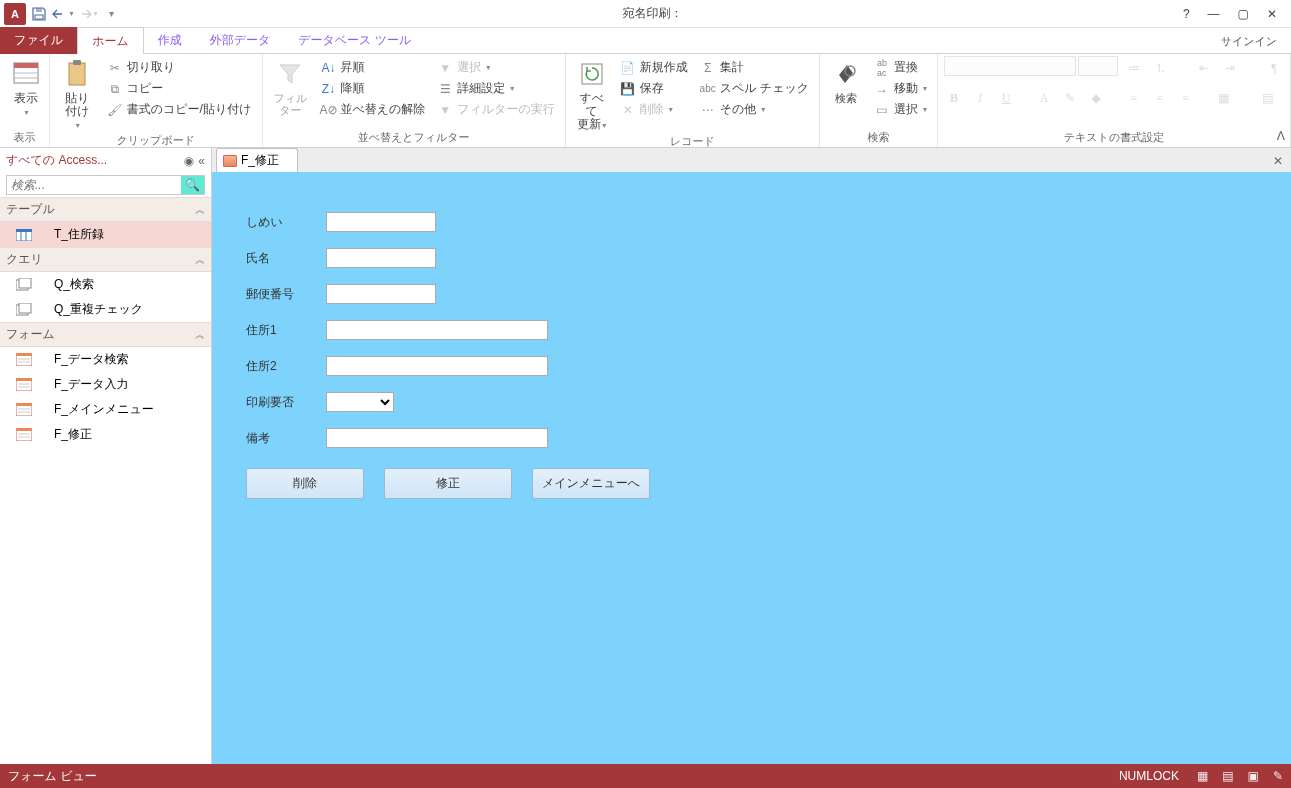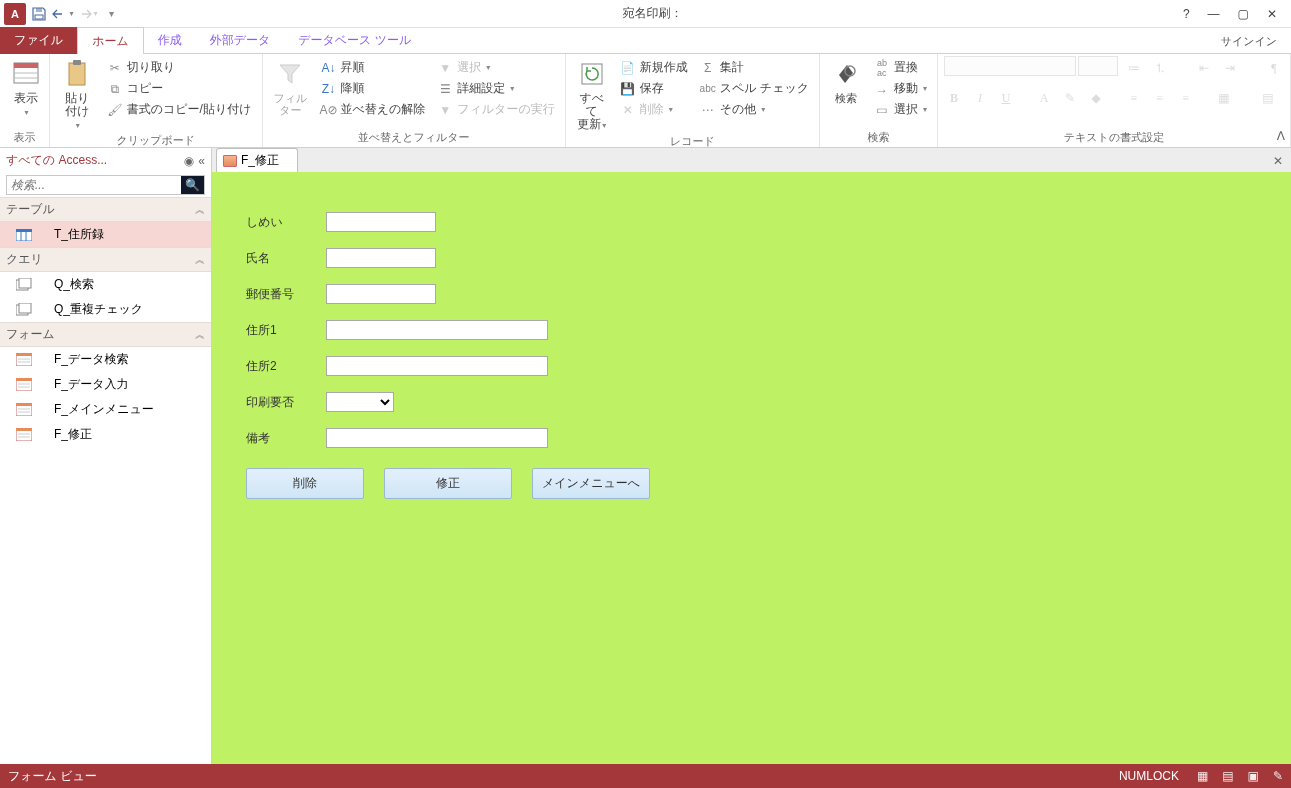--- a/index.html
+++ b/index.html
@@ -27,35 +27,35 @@
 .smallbtn{display:flex;align-items:center;gap:4px;padding:1px 4px;cursor:pointer;color:#444;white-space:nowrap}
 .smallbtn .ic{width:16px;height:16px;display:flex;align-items:center;justify-content:center;color:#888}
 .smallbtn.disabled{color:#bbb}
 .smallbtn.disabled .ic{color:#ccc}
 .ribbon-collapse{position:absolute;right:6px;bottom:4px;color:#666;cursor:pointer}
 .content{flex:1;display:flex;min-height:0}
 .navpane{width:212px;border-right:1px solid #d0d0d0;background:#fff;display:flex;flex-direction:column}
 .navhead{display:flex;align-items:center;padding:4px 6px;color:#a4373a;font-size:16px}
 .navhead .title{flex:1;white-space:nowrap;overflow:hidden;text-overflow:ellipsis}
 .navhead .ic{color:#666;margin-left:4px;font-size:12px}
-.searchbox{margin:2px 6px;display:flex;align-items:center;border:1px solid #c8c8c8;background:#0f172a}
+.searchbox{margin:2px 6px;display:flex;align-items:center;border:1px solid #c8c8c8;background:#5eead4}
 .searchbox input{flex:1;border:none;outline:none;padding:2px 4px;font-style:italic;color:#888;font-size:12px}
 .searchbox .ic{padding:0 4px;color:#3173c5}
 .navgroup{background:#f3ece7;padding:3px 6px;display:flex;align-items:center;border-top:1px solid #e5dcd5;border-bottom:1px solid #e5dcd5}
 .navgroup .lbl{flex:1;color:#555;font-weight:400}
 .navgroup .chev{color:#888;font-size:10px}
 .navitem{display:flex;align-items:center;gap:22px;padding:4px 6px 4px 16px;cursor:pointer}
 .navitem.selected{background:#f7d7d3}
 .navitem .ic{width:16px;height:14px;display:flex;align-items:center;justify-content:center}
 .docarea{flex:1;display:flex;flex-direction:column;background:#f0f0f0}
 .dtabrow{height:24px;display:flex;align-items:flex-end;background:#ededed;padding-left:4px;position:relative}
 .dtab{background:#fff;border:1px solid #c0c0c0;border-bottom:none;border-radius:3px 3px 0 0;padding:3px 18px 3px 6px;display:flex;align-items:center;gap:4px;font-size:11px}
 .dtab .ic{width:14px;height:12px;background:linear-gradient(#f5b58f,#e88a5a);border:1px solid #c66;border-radius:1px}
 .dtab-close{position:absolute;right:8px;top:6px;color:#666;cursor:pointer;font-size:12px}
-.formarea{flex:1;background:#bef264;padding:40px 0 0 34px;overflow:auto}
+.formarea{flex:1;background:#7dd3fc;padding:40px 0 0 34px;overflow:auto}
 .frow{display:flex;align-items:center;margin-bottom:16px}
 .frow label{width:80px;color:#333}
 .frow input[type=text]{border:1px solid #a9a9a9;padding:2px 4px;height:20px;background:#fff}
 .frow select{border:1px solid #a9a9a9;height:20px;width:68px;background:#fff}
 .btnrow{margin-top:20px;display:flex;gap:20px}
 .fbtn{background:linear-gradient(#e3f0fb,#cfe5f6);border:1px solid #9bb9d6;padding:6px 0;cursor:pointer;text-align:center;color:#333;border-radius:2px}
 .statusbar{height:24px;background:#a4373a;color:#fff;display:flex;align-items:center;padding:0 8px;font-size:11px}
 .statusbar .left{flex:1}
 .statusbar .sicons{display:flex;gap:14px;align-items:center;margin-left:18px}
 .statusbar .sicons span{cursor:pointer;opacity:.9}

